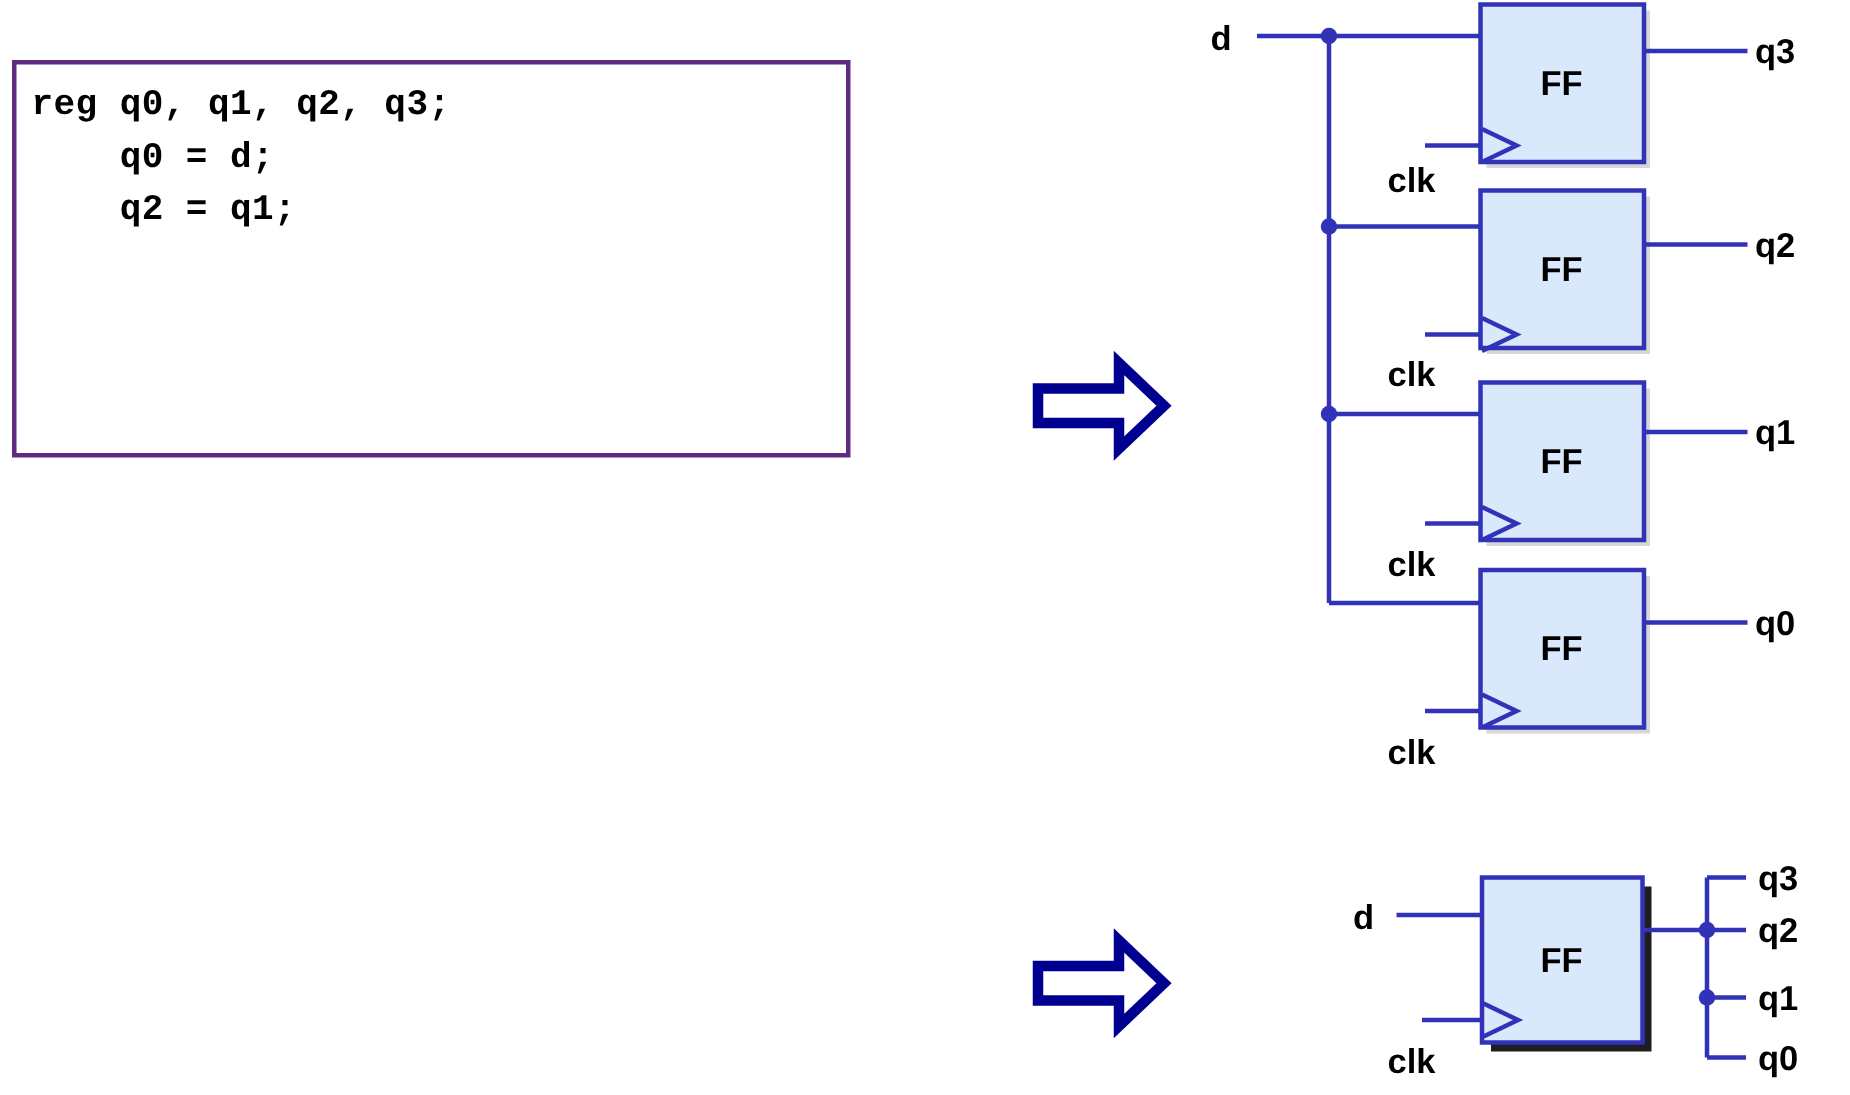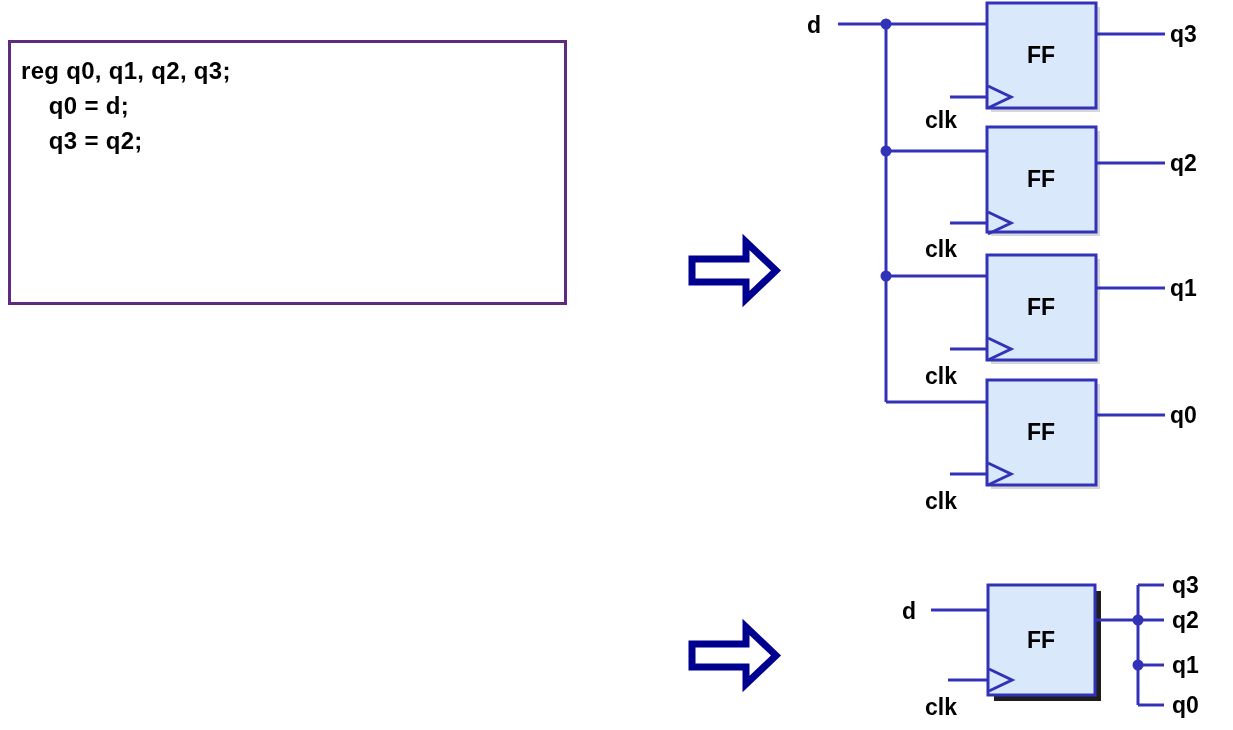--- a/index.html
+++ b/index.html
@@ -11,20 +11,21 @@
   }
   
   .code-box{
     position:absolute;
     left:8px;top:40px;
     width:543px;height:249px;
     border:3px solid #5f2b80;
     background:#ffffff;
     box-sizing:content-box;
     padding:10px 0 0 10px;
+    font-family:Liberation Mono, monospace;
   }
   .code-line{
     white-space:pre;
     font-weight:bold;
     font-size:24px;
     line-height:35px;
     color:#000000;
     letter-spacing:0.3px;
   }
   
@@ -42,21 +43,21 @@
   .lbl-mid{text-anchor:middle;}
   .lbl-start{text-anchor:start;}
   .block-arrow{fill:#ffffff;stroke:#000090;stroke-width:7;stroke-linejoin:miter;}
 </style>
 </head>
 <body>
 
 <div class="code-box">
   <div class="code-line">reg q0, q1, q2, q3;</div>
   <div class="code-line">    q0 = d;</div>
-  <div class="code-line">    q3 = q2;</div>
+  <div class="code-line">    q2 = q1;</div>
 </div>
 
 <svg class="schematic" viewBox="0 0 1233 730" xmlns="http://www.w3.org/2000/svg">
 
   <g>
     <polygon class="block-arrow" transform="translate(688,238)" points="4,21 58,21 58,4 88,32.5 58,61 58,44 4,44"></polygon>
   </g>
 
   <g>
     <polygon class="block-arrow" transform="translate(688,623)" points="4,21 58,21 58,4 88,32.5 58,61 58,44 4,44"></polygon>

